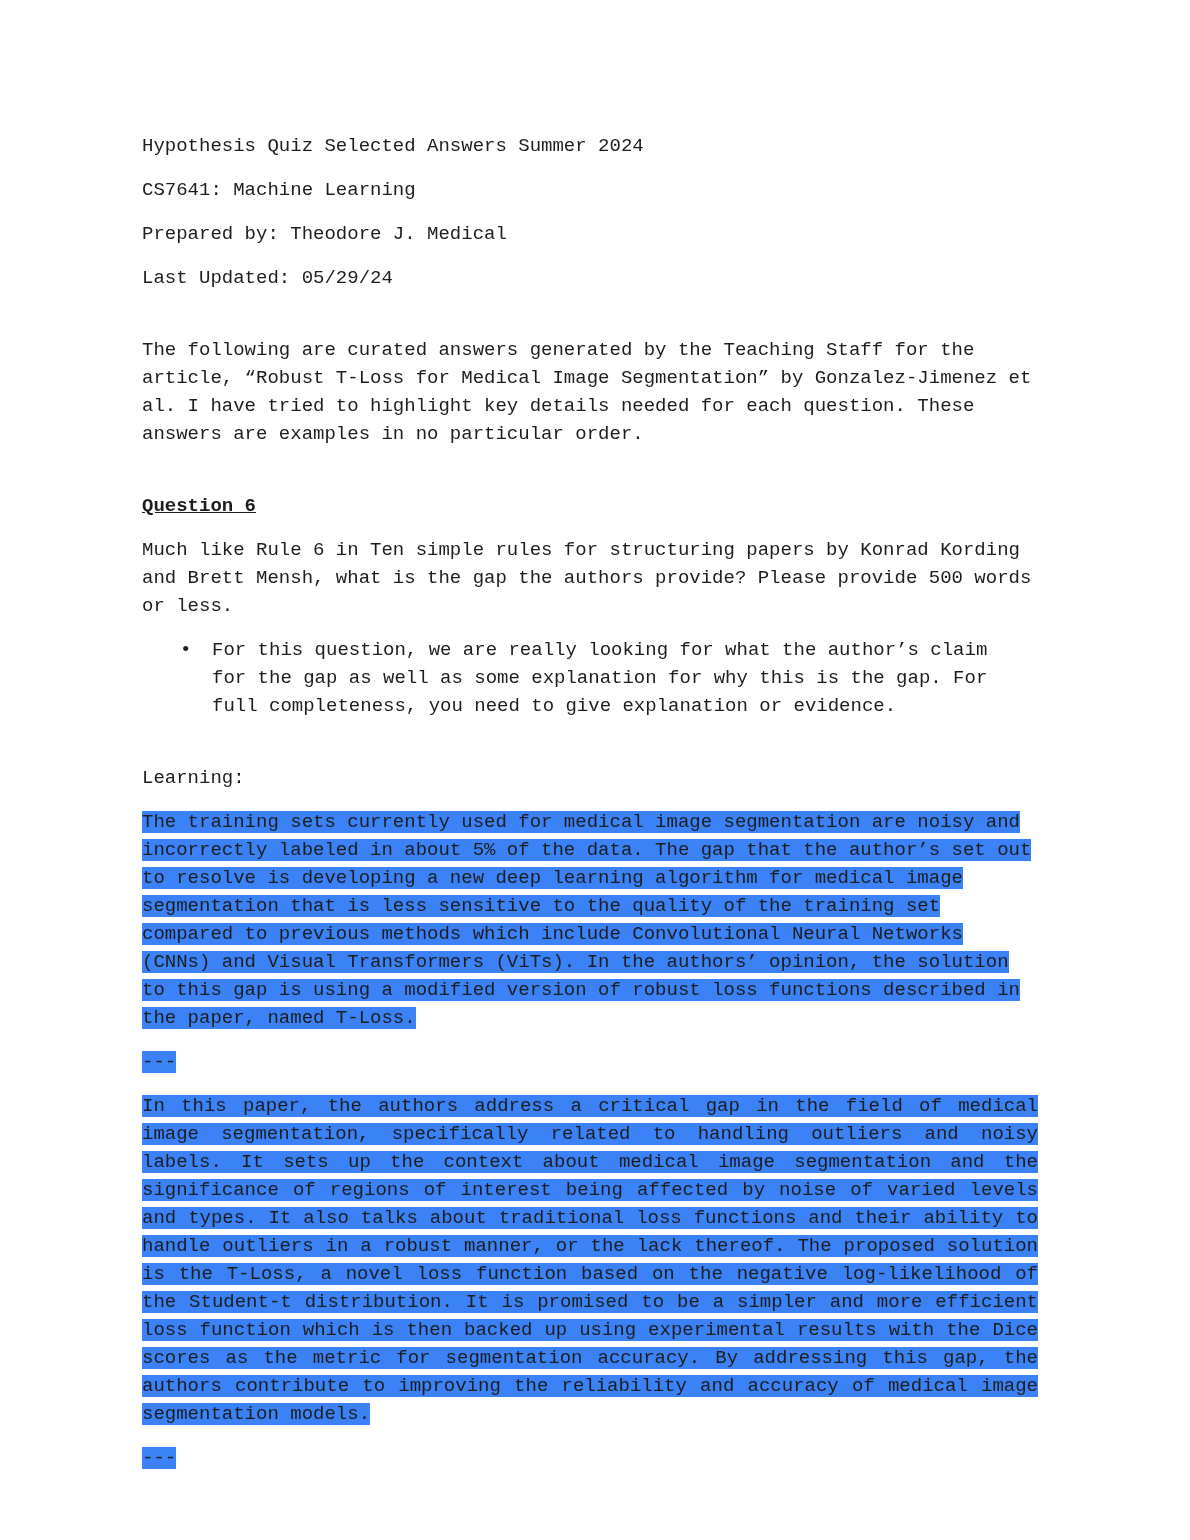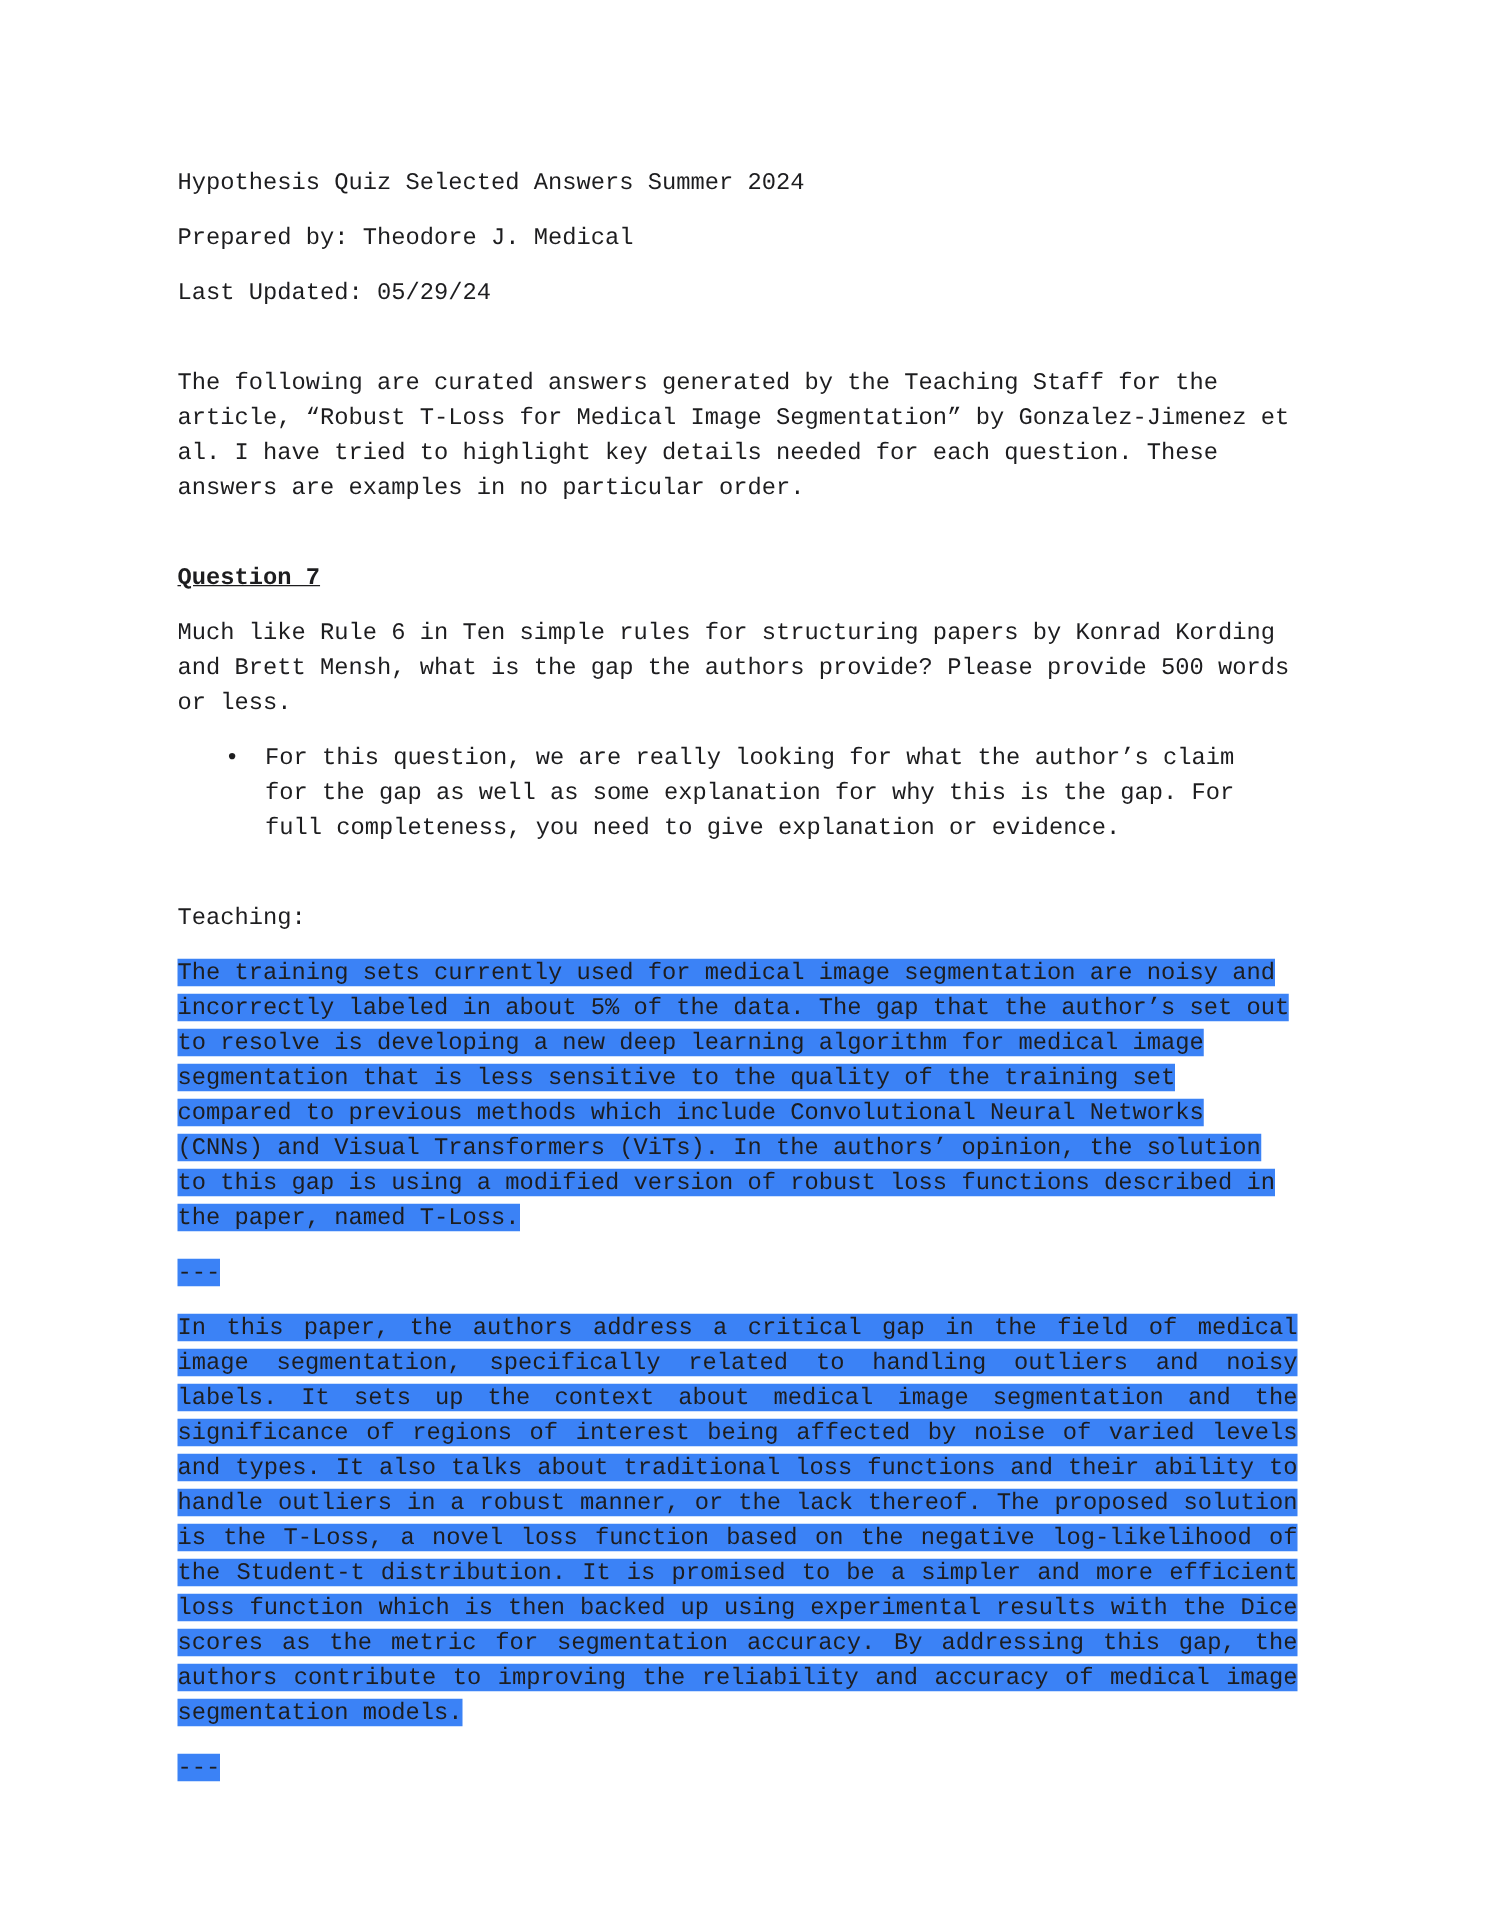--- a/index.html
+++ b/index.html
@@ -23,35 +23,36 @@
   .bullet-glyph { flex: none; width: 32px; margin-left: 38px; }
   .bullet-text { flex: 1; padding-right: 12px; }
   .sep { margin: 0 0 16px 0; }
 </style>
 </head>
 <body>
 
 <div class="page">
 
   <p>Hypothesis Quiz Selected Answers Summer 2024</p>
+  <p>CS7641: Machine Learning</p>
   <p>Prepared by: Theodore J. Medical</p>
   <p>Last Updated: 05/29/24</p>
 
   <p class="gap-lg">The following are curated answers generated by the Teaching Staff for the article, “Robust T-Loss for Medical Image Segmentation” by Gonzalez-Jimenez et al. I have tried to highlight key details needed for each question. These answers are examples in no particular order.</p>
 
-  <p class="gap-lg q-heading">Question 7</p>
+  <p class="gap-lg q-heading">Question 6</p>
 
   <p>Much like Rule 6 in Ten simple rules for structuring papers by Konrad Kording and Brett Mensh, what is the gap the authors provide? Please provide 500 words or less.</p>
 
   <div class="bullet-row">
     <span class="bullet-glyph">•</span>
     <span class="bullet-text">For this question, we are really looking for what the author’s claim for the gap as well as some explanation for why this is the gap. For full completeness, you need to give explanation or evidence.</span>
   </div>
 
-  <p class="gap-lg">Teaching:</p>
+  <p class="gap-lg">Learning:</p>
 
   <p><span class="hl">The training sets currently used for medical image segmentation are noisy and incorrectly labeled in about 5% of the data. The gap that the author’s set out to resolve is developing a new deep learning algorithm for medical image segmentation that is less sensitive to the quality of the training set compared to previous methods which include Convolutional Neural Networks (CNNs) and Visual Transformers (ViTs). In the authors’ opinion, the solution to this gap is using a modified version of robust loss functions described in the paper, named T-Loss.</span></p>
 
   <p class="sep"><span class="hl">---</span></p>
 
   <p class="justify"><span class="hl">In this paper, the authors address a critical gap in the field of medical image segmentation, specifically related to handling outliers and noisy labels. It sets up the context about medical image segmentation and the significance of regions of interest being affected by noise of varied levels and types. It also talks about traditional loss functions and their ability to handle outliers in a robust manner, or the lack thereof. The proposed solution is the T-Loss, a novel loss function based on the negative log-likelihood of the Student-t distribution. It is promised to be a simpler and more efficient loss function which is then backed up using experimental results with the Dice scores as the metric for segmentation accuracy. By addressing this gap, the authors contribute to improving the reliability and accuracy of medical image segmentation models.</span></p>
 
   <p class="sep"><span class="hl">---</span></p>
 
 </div>

